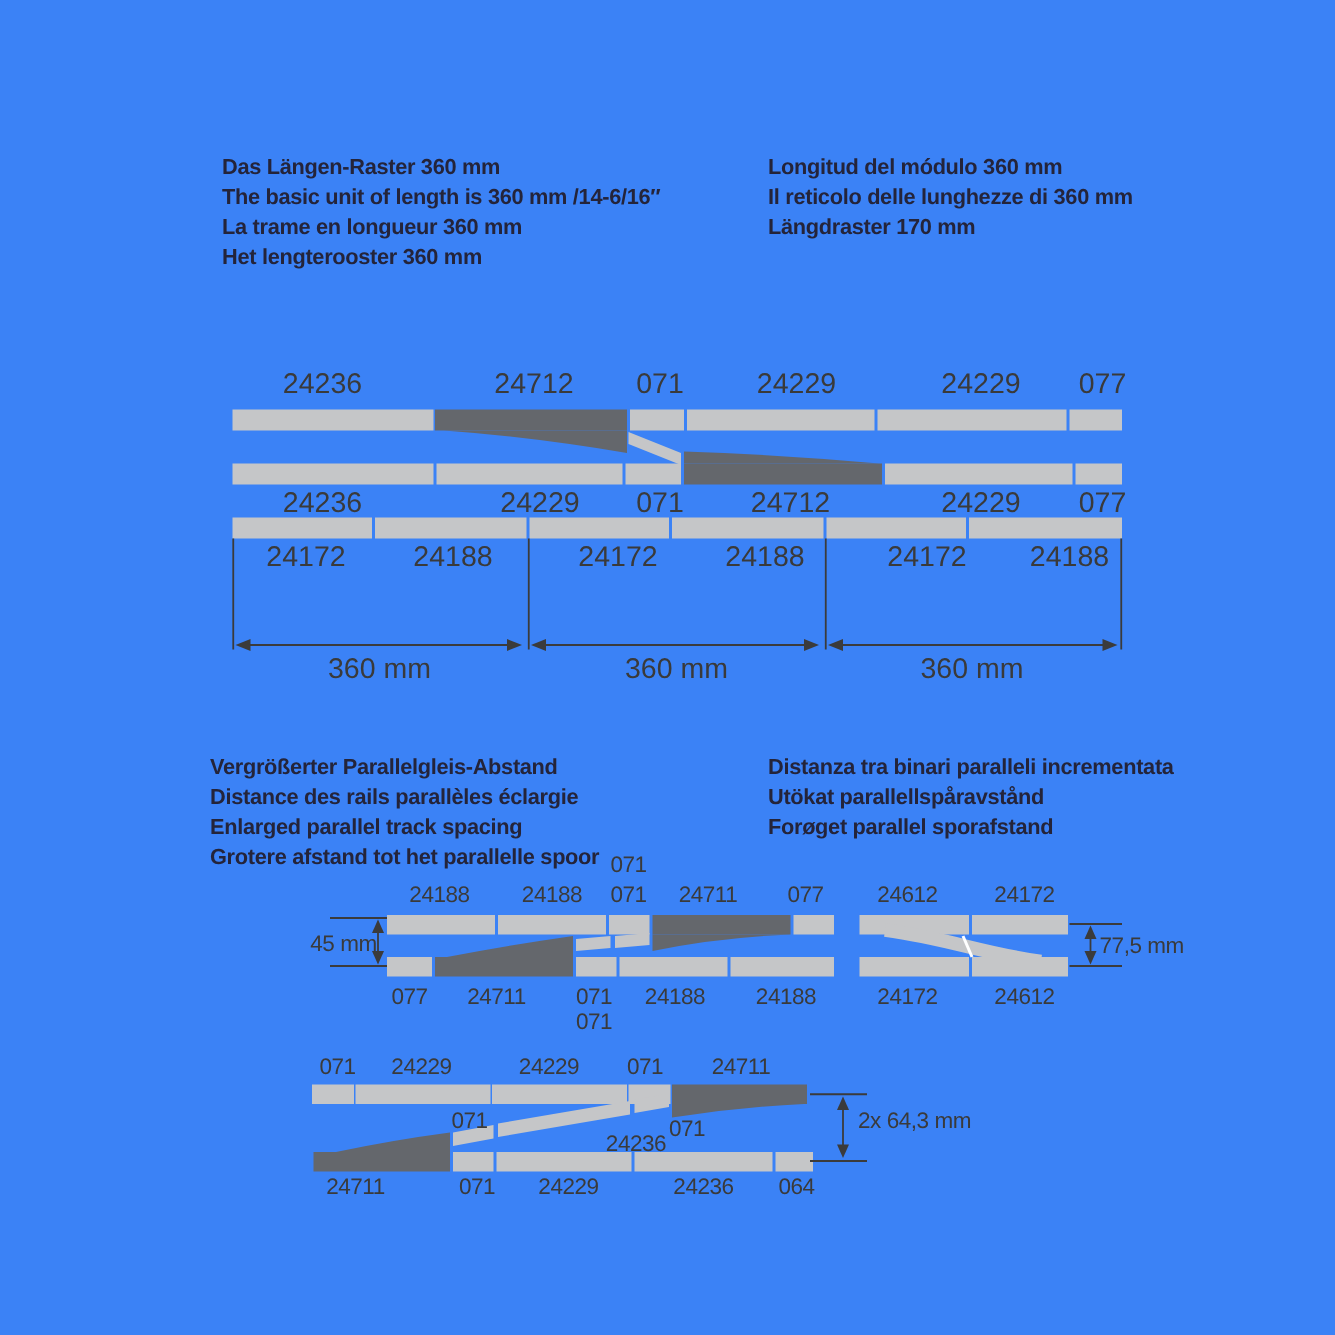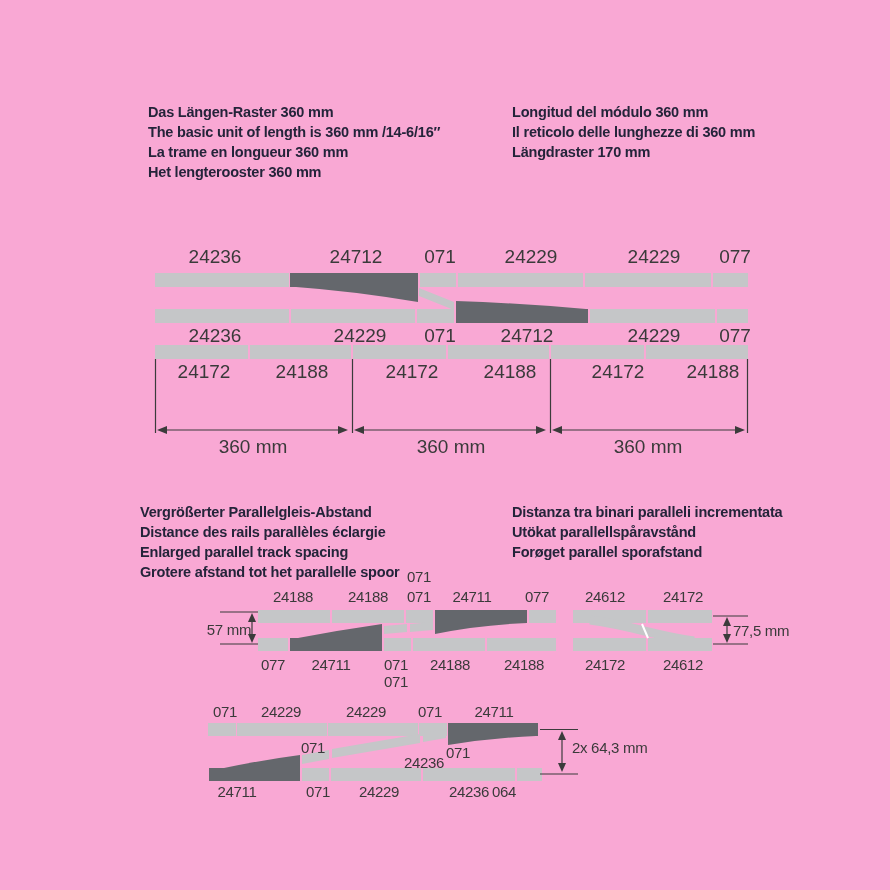--- a/index.html
+++ b/index.html
@@ -1,16 +1,16 @@
 <!DOCTYPE html>
 <html><head>
 <meta charset="utf-8">
 <style>
   html,body{margin:0;padding:0;background:#ffffff;}
-  .page{position:relative;width:890px;height:890px;background:#f9a8d4;overflow:hidden;
+  .page{position:relative;width:890px;height:890px;background:#3b82f6;overflow:hidden;
         font-family:"Liberation Sans",sans-serif;}
   svg.art{position:absolute;left:0;top:0;}
   .tl{fill:#c5c6c8;}
   .td{fill:#64676c;}
   .dl{stroke:#3b3b3b;stroke-width:1.2;fill:none;}
   .ah{fill:#3b3b3b;}
   .gap{stroke:#ffffff;stroke-width:2;fill:none;}
   .heading{position:absolute;font-weight:bold;font-size:14.5px;line-height:20px;
            color:#24243a;letter-spacing:-0.2px;white-space:nowrap;}
   .lbl{position:absolute;transform:translateX(-50%);white-space:nowrap;color:#3a3a3a;}
@@ -172,36 +172,36 @@
   <span class="lbl s15" style="left:368px;top:588px">24188</span>
   <span class="lbl s15" style="left:419px;top:588px">071</span>
   <span class="lbl s15" style="left:472px;top:588px">24711</span>
   <span class="lbl s15" style="left:537px;top:588px">077</span>
   <span class="lbl s15" style="left:273px;top:656px">077</span>
   <span class="lbl s15" style="left:331px;top:656px">24711</span>
   <span class="lbl s15" style="left:396px;top:656px">071</span>
   <span class="lbl s15" style="left:450px;top:656px">24188</span>
   <span class="lbl s15" style="left:524px;top:656px">24188</span>
   <span class="lbl s15" style="left:396px;top:673px">071</span>
-  <span class="lbl s15" style="left:229px;top:621px">57 mm</span>
+  <span class="lbl s15" style="left:229px;top:621px">45 mm</span>
 
   <span class="lbl s15" style="left:605px;top:588px">24612</span>
   <span class="lbl s15" style="left:683px;top:588px">24172</span>
   <span class="lbl s15" style="left:605px;top:656px">24172</span>
   <span class="lbl s15" style="left:683px;top:656px">24612</span>
   <span class="lbl s15 left" style="left:733px;top:622px">77,5 mm</span>
 
   <span class="lbl s15" style="left:225px;top:703px">071</span>
   <span class="lbl s15" style="left:281px;top:703px">24229</span>
   <span class="lbl s15" style="left:366px;top:703px">24229</span>
   <span class="lbl s15" style="left:430px;top:703px">071</span>
   <span class="lbl s15" style="left:494px;top:703px">24711</span>
   <span class="lbl s15" style="left:313px;top:739px">071</span>
   <span class="lbl s15" style="left:424px;top:754px">24236</span>
   <span class="lbl s15" style="left:458px;top:744px">071</span>
   <span class="lbl s15" style="left:237px;top:783px">24711</span>
   <span class="lbl s15" style="left:318px;top:783px">071</span>
   <span class="lbl s15" style="left:379px;top:783px">24229</span>
   <span class="lbl s15" style="left:469px;top:783px">24236</span>
-  <span class="lbl s15" style="left:504px;top:783px">064</span>
+  <span class="lbl s15" style="left:531px;top:783px">064</span>
   <span class="lbl s15 left" style="left:572px;top:739px">2x 64,3 mm</span>
 
 </div>
 
 </body></html>

